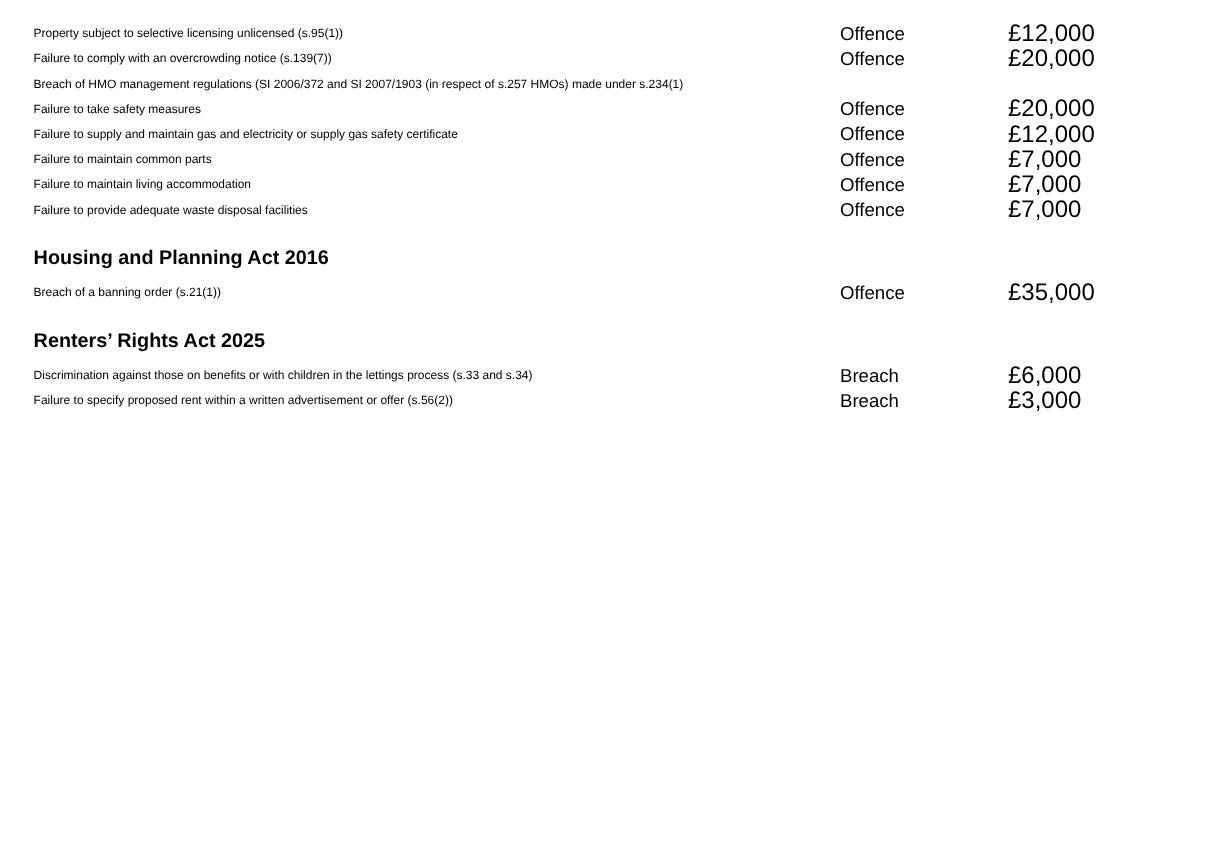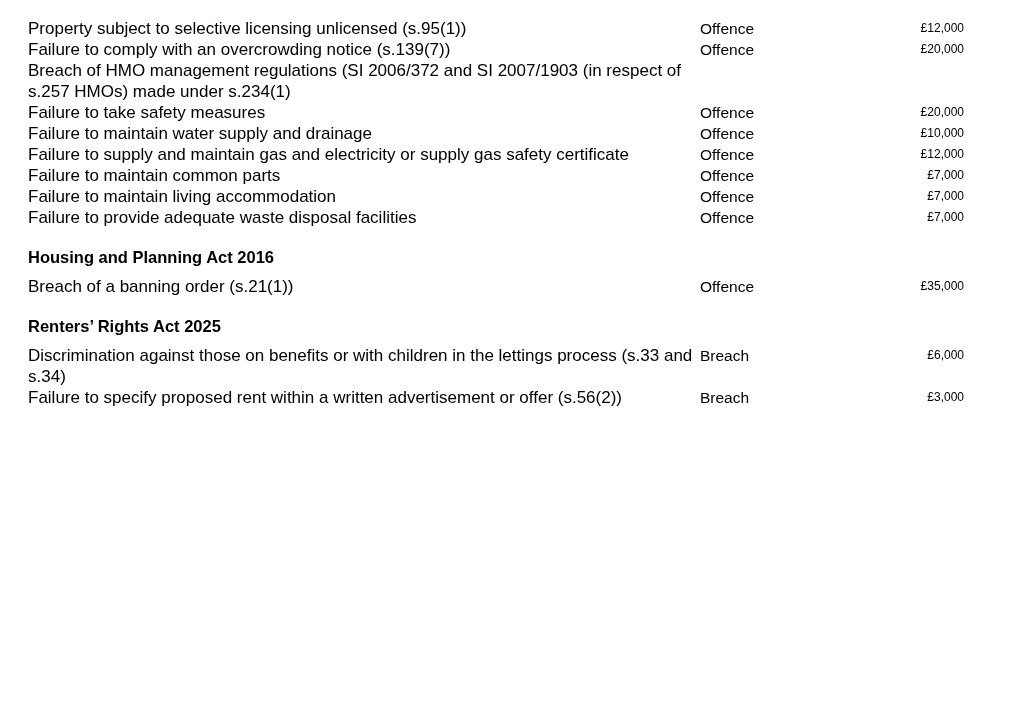--- a/index.html
+++ b/index.html
@@ -29,41 +29,41 @@
   table.offence-table td {
     vertical-align: top;
     padding: 0;
     border: none;
   }
   .col-desc { width: 672px; }
   .col-type { width: 140px; }
   .col-amount { width: 124px; }
 
   .row-desc {
-    font-size: 17px;
+    font-size: 10px;
     line-height: 21px;
     padding-top: 12px;
     padding-bottom: 6px;
     padding-right: 18px;
   }
   .row-type {
     font-size: 15.5px;
     line-height: 21px;
     padding-top: 12px;
     padding-bottom: 6px;
     text-align: left;
     padding-left: 2px;
     margin-top: 28px;
   }
   .row-amount {
-    font-size: 12px;
+    font-size: 20px;
     line-height: 21px;
     padding-top: 12px;
     padding-bottom: 6px;
-    text-align: right;
+    text-align: left;
   }
   tr.heading-row .row-desc {
     font-weight: bold;
     font-size: 16.5px;
     padding-top: 19px;
     padding-bottom: 8px;
   }
 </style>
 </head>
 <body>
@@ -88,25 +88,20 @@
         </tr>
         <tr class="entry-row">
           <td class="row-desc">Breach of HMO management regulations (SI 2006/372 and SI 2007/1903 (in respect of s.257 HMOs) made under s.234(1)</td>
           <td class="row-type"></td>
           <td class="row-amount"></td>
         </tr>
         <tr class="entry-row">
           <td class="row-desc">Failure to take safety measures</td>
           <td class="row-type">Offence</td>
           <td class="row-amount">£20,000</td>
-        </tr>
-        <tr class="entry-row">
-          <td class="row-desc">Failure to maintain water supply and drainage</td>
-          <td class="row-type">Offence</td>
-          <td class="row-amount">£10,000</td>
         </tr>
         <tr class="entry-row">
           <td class="row-desc">Failure to supply and maintain gas and electricity or supply gas safety certificate</td>
           <td class="row-type">Offence</td>
           <td class="row-amount">£12,000</td>
         </tr>
         <tr class="entry-row">
           <td class="row-desc">Failure to maintain common parts</td>
           <td class="row-type">Offence</td>
           <td class="row-amount">£7,000</td>

